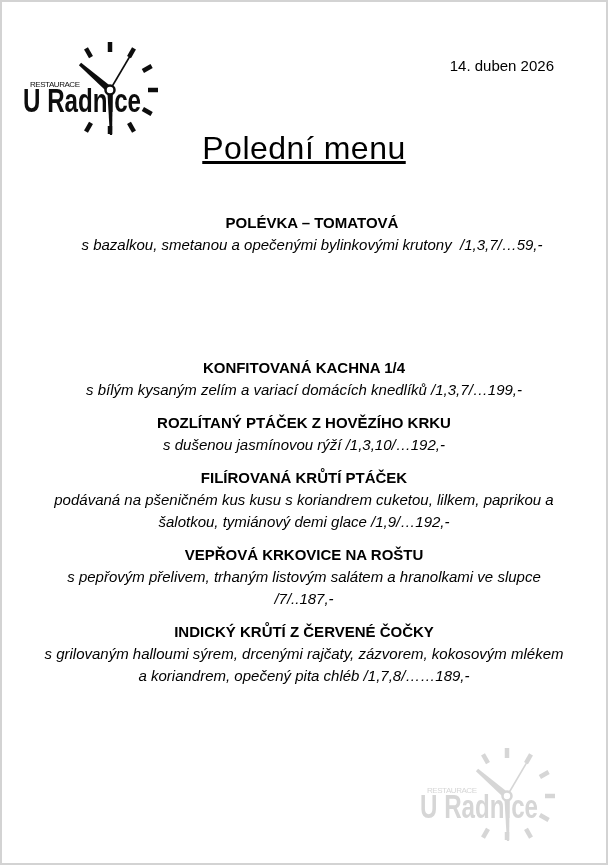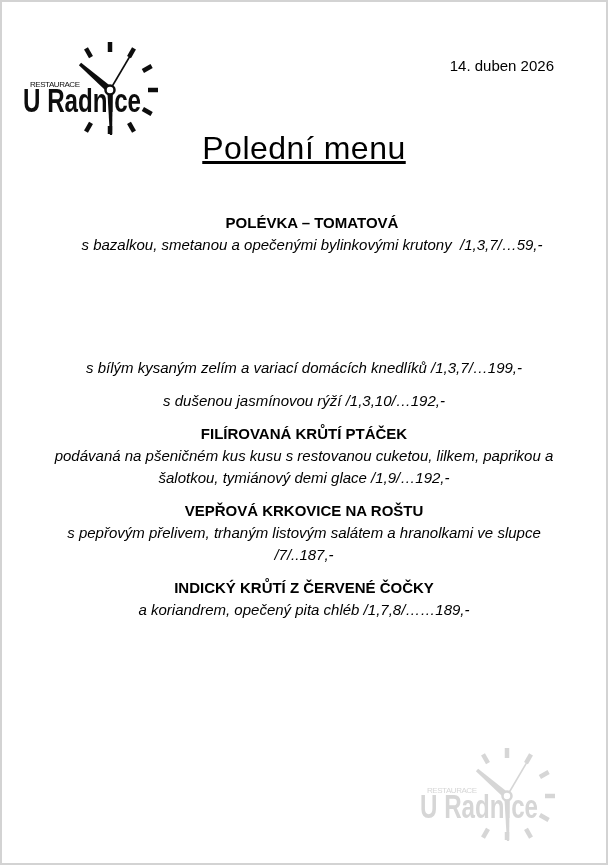--- a/index.html
+++ b/index.html
@@ -77,37 +77,40 @@
 
   <section class="course course-soup">
     <div class="item">
       <div class="item-title">POLÉVKA – TOMATOVÁ</div>
       <div class="item-line">s bazalkou, smetanou a opečenými bylinkovými krutony  /1,3,7/…59,-</div>
     </div>
   </section>
 
   <section class="course course-mains">
     <div class="item">
+      <div class="item-title">KONFITOVANÁ KACHNA 1/4</div>
       <div class="item-line">s bílým kysaným zelím a variací domácích knedlíků /1,3,7/…199,-</div>
     </div>
     <div class="item">
+      <div class="item-title">ROZLÍTANÝ PTÁČEK Z HOVĚZÍHO KRKU</div>
       <div class="item-line">s dušenou jasmínovou rýží /1,3,10/…192,-</div>
     </div>
     <div class="item">
       <div class="item-title">FILÍROVANÁ KRŮTÍ PTÁČEK</div>
-      <div class="item-line">podávaná na pšeničném kus kusu s restovanou cuketou, lilkem, paprikou a</div>
+      <div class="item-line">podávaná na pšeničném kus kusu s koriandrem cuketou, lilkem, paprikou a</div>
       <div class="item-line">šalotkou, tymiánový demi glace /1,9/…192,-</div>
     </div>
     <div class="item">
       <div class="item-title">VEPŘOVÁ KRKOVICE NA ROŠTU</div>
       <div class="item-line">s pepřovým přelivem, trhaným listovým salátem a hranolkami ve slupce</div>
       <div class="item-line">/7/..187,-</div>
     </div>
     <div class="item">
       <div class="item-title">INDICKÝ KRŮTÍ Z ČERVENÉ ČOČKY</div>
+      <div class="item-line">s grilovaným halloumi sýrem, drcenými rajčaty, zázvorem, kokosovým mlékem</div>
       <div class="item-line">a koriandrem, opečený pita chléb /1,7,8/……189,-</div>
     </div>
   </section>
 
   <svg class="logo logo-watermark" width="150" height="105" viewBox="0 0 150 105">
     <g>
       <line class="tick" x1="71" y1="23.1" x2="66" y2="14.4"></line>
       <line class="tick" x1="90" y1="18" x2="90" y2="8"></line>
       <line class="tick" x1="109" y1="23.1" x2="114" y2="14.4"></line>
       <line class="tick" x1="122.9" y1="37" x2="131.6" y2="32"></line>

